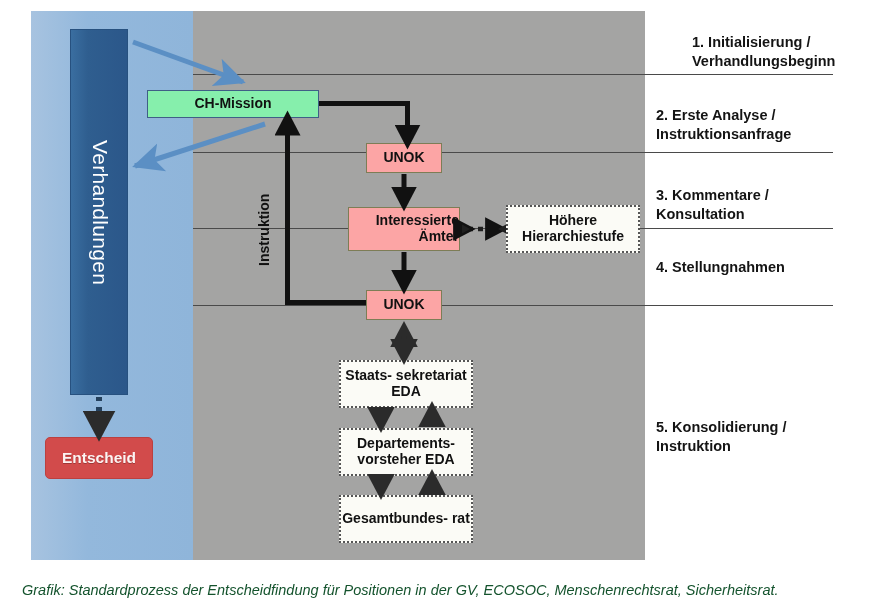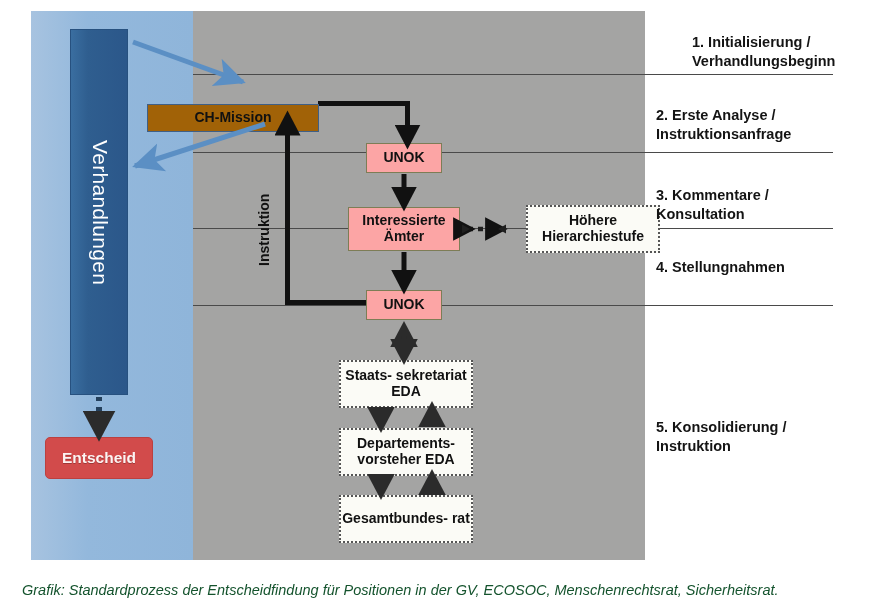--- a/index.html
+++ b/index.html
@@ -86,23 +86,22 @@
     justify-content: center;
     text-align: center;
     font-size: 14px;
     font-weight: bold;
     color: #111111;
     line-height: 1.12;
     background: #fca5a5;
     border: 1.6px solid #7d7d56;
   }
   .box.white-blue {
-    background: #a16207;
+    background: #86efac;
     border: 1.6px solid #3f5f86;
-    margin-top: 14px;
   }
   .box.dotted {
     background: #fbfbf6;
     border: 2px dotted #555555;
   }
 
   
   .divider {
     position: absolute;
     left: 193px;
@@ -178,24 +177,24 @@
   <div class="blk" style="left:318px; top:101px; width:92px; height:5px;"></div>
   <div class="blk" style="left:405px; top:101px; width:5px; height:38px;"></div>
 
   <div class="blk" style="left:285px; top:115px; width:5px; height:190px;"></div>
   <div class="blk" style="left:285px; top:300px; width:90px; height:5px;"></div>
 
   <div class="box white-blue" style="left:147px; top:90px; width:172px; height:28px;">CH-Mission</div>
 
   <div class="box" style="left:366px; top:143px; width:76px; height:30px;">UNOK</div>
 
-  <div class="box" style="left:348px; top:207px; width:112px; height:44px;">Interessierte
+  <div class="box" style="left:348px; top:207px; width:112px; height:44px;text-align:right;">Interessierte
 Ämter</div>
 
-  <div class="box dotted" style="left:506px; top:205px; width:134px; height:48px;margin-left:20px;">Höhere
+  <div class="box dotted" style="left:506px; top:205px; width:134px; height:48px;">Höhere
 Hierarchiestufe</div>
 
   <div class="box" style="left:366px; top:290px; width:76px; height:30px;">UNOK</div>
 
   <div class="box dotted" style="left:339px; top:360px; width:134px; height:48px;">Staats-
 sekretariat EDA</div>
 
   <div class="box dotted" style="left:339px; top:428px; width:134px; height:48px;">Departements-
 vorsteher EDA</div>
 

